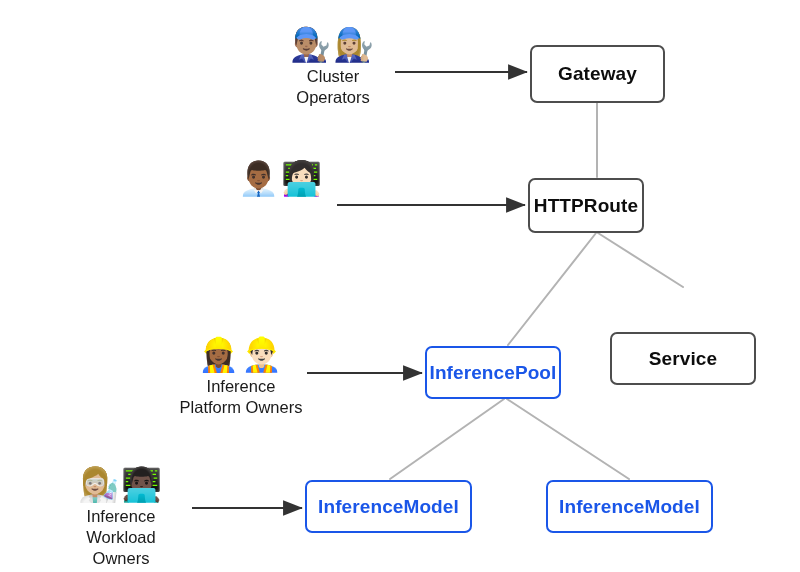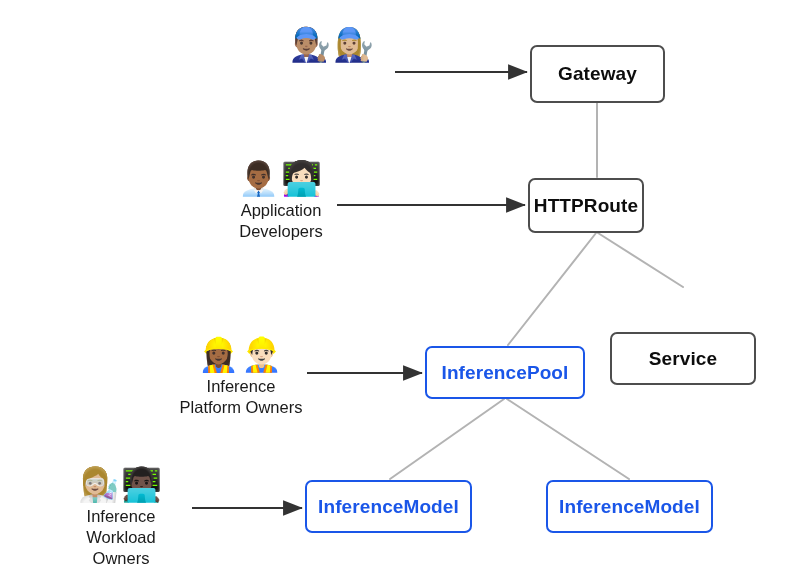--- a/index.html
+++ b/index.html
@@ -98,38 +98,38 @@
   <div id="nodes-layer">
       <div class="node core" style="left: 530px; top: 45px; width: 135px; height: 58px;">
         <span>Gateway</span>
       </div>
       <div class="node core" style="left: 528px; top: 178px; width: 116px; height: 55px;">
         <span>HTTPRoute</span>
       </div>
       <div class="node core" style="left: 610px; top: 288px; width: 146px; height: 53px; margin-top: 44px;">
         <span>Service</span>
       </div>
-      <div class="node api" style="left: 425px; top: 346px; width: 160px; height: 53px;">
+      <div class="node api" style="left: 425px; top: 346px; width: 136px; height: 53px;">
         <span>InferencePool</span>
       </div>
       <div class="node api" style="left: 305px; top: 480px; width: 167px; height: 53px;">
         <span>InferenceModel</span>
       </div>
       <div class="node api" style="left: 546px; top: 480px; width: 167px; height: 53px;">
         <span>InferenceModel</span>
       </div>
     </div>
   <div id="actors-layer">
       <div class="actor" style="left: 277px; top: 28px; width: 112px;">
         <div class="actor-emojis">👨🏽‍🔧👩🏼‍🔧</div>
+        <div class="actor-label">Cluster
+Operators</div>
       </div>
       <div class="actor" style="left: 222px; top: 162px; width: 118px;">
         <div class="actor-emojis">👨🏾‍💼👩🏻‍💻</div>
-        <div class="actor-label">Application
-Developers</div>
       </div>
       <div class="actor" style="left: 176px; top: 338px; width: 130px;">
         <div class="actor-emojis">👷🏾‍♀️👷🏻‍♂️</div>
         <div class="actor-label">Inference
 Platform Owners</div>
       </div>
       <div class="actor" style="left: 56px; top: 468px; width: 130px;">
         <div class="actor-emojis">👩🏼‍🔬👨🏿‍💻</div>
         <div class="actor-label">Inference
 Workload Owners</div>

